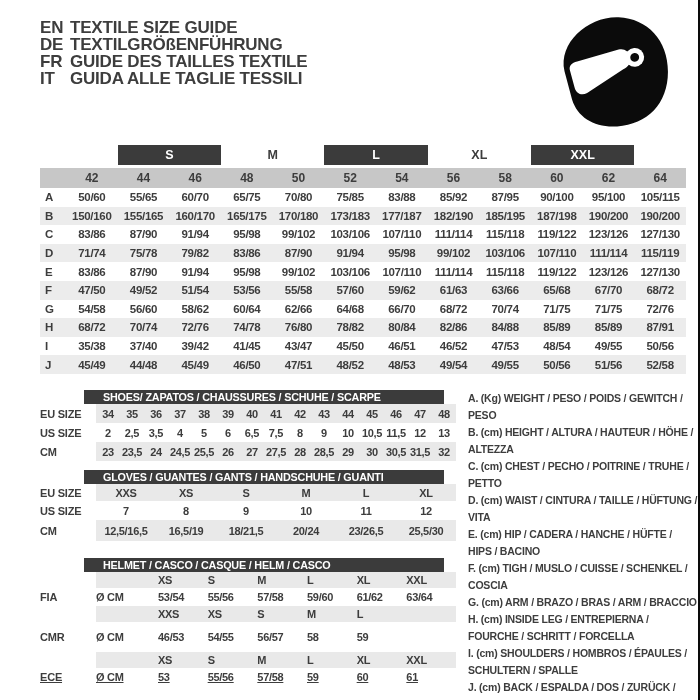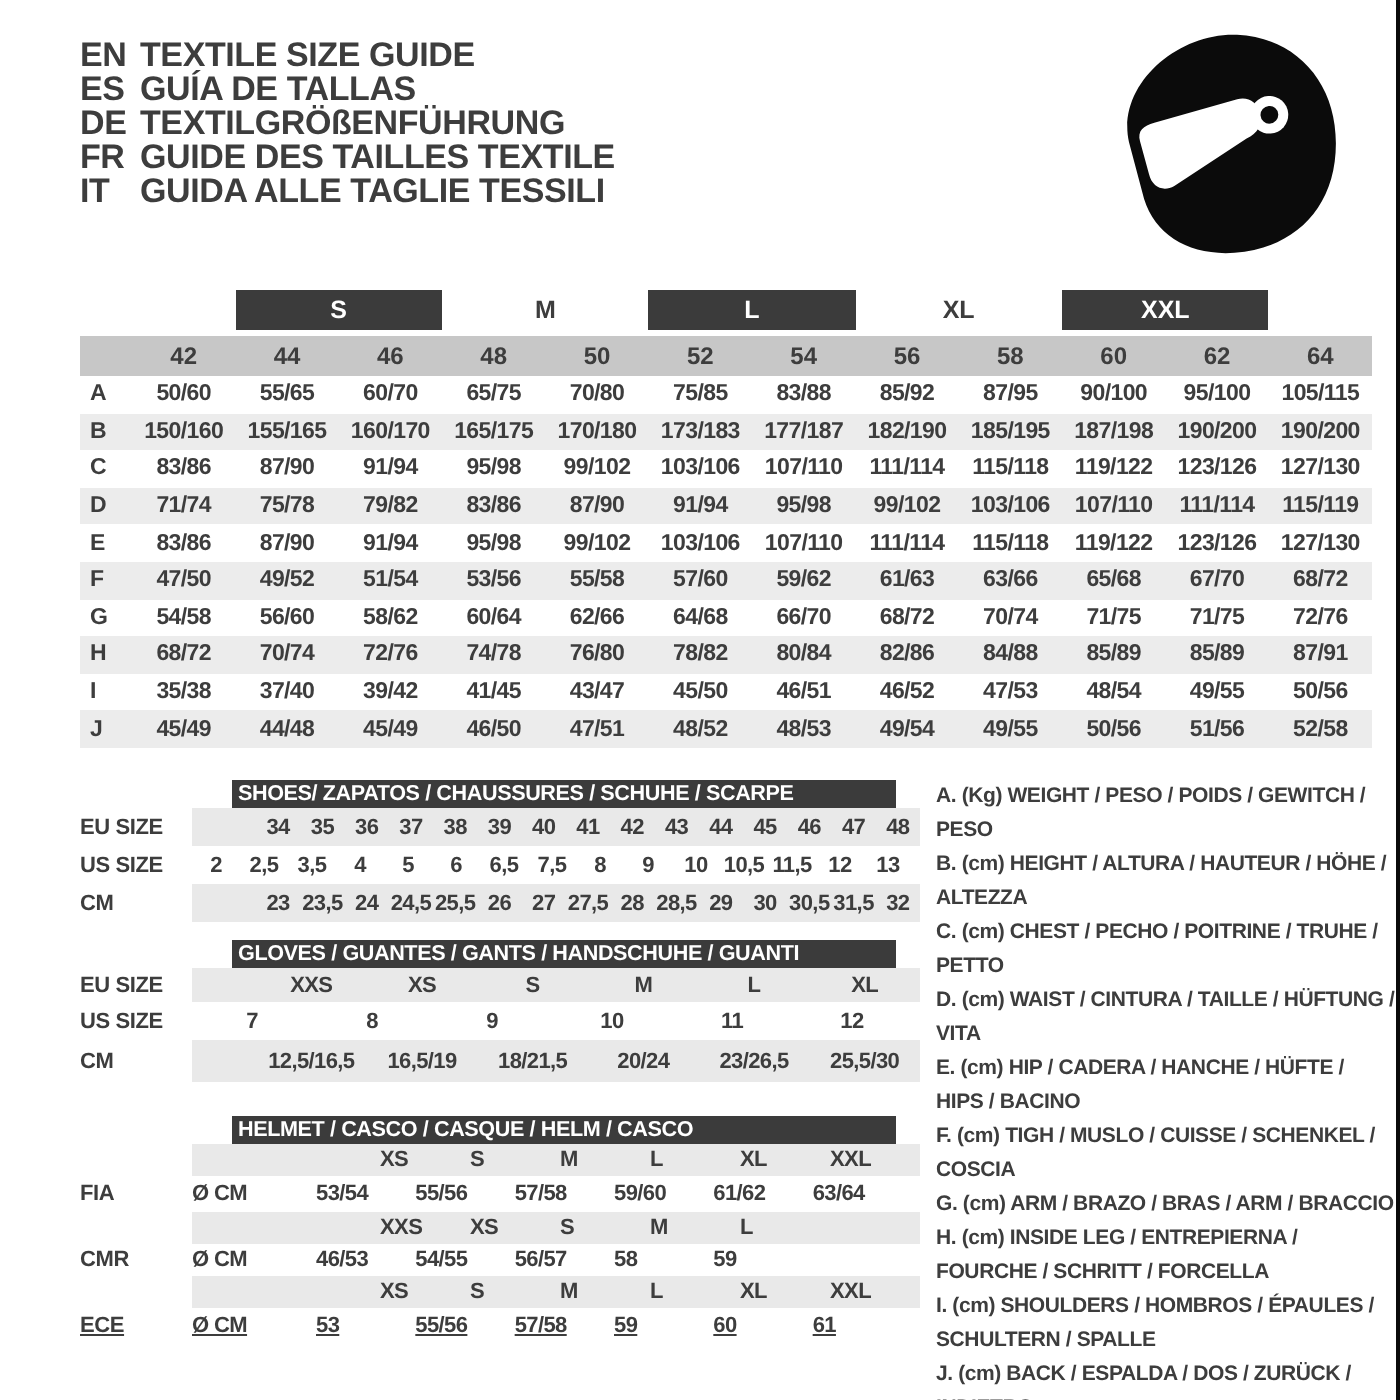--- a/index.html
+++ b/index.html
@@ -25,49 +25,45 @@
   .grp{grid-row:1;font-size:12.5px;display:flex;align-items:center;justify-content:center;height:20px;}
   .grp-dark{background:#3b3b3b;color:#fff;}
   .mt-sizes{height:20px;background:#c7c7c7;font-size:12px;}
   .mt-data{height:18.6px;font-size:11.5px;letter-spacing:-0.3px;}
   .mt-data.stripe{background:#ececec;}
   .cell{display:flex;align-items:center;justify-content:center;white-space:nowrap;}
   .letter-cell{display:flex;align-items:center;justify-content:flex-start;padding-left:5px;}
 
   
   .section{position:absolute;left:40px;width:420px;font-weight:700;}
-  .sec-header{margin-left:76px;width:332px;box-sizing:border-box;background:#3b3b3b;color:#fff;
-    font-size:10.8px;height:14px;line-height:14px;padding-left:3px;white-space:nowrap;letter-spacing:-0.2px;}
+  .sec-header{margin-left:44px;width:360px;box-sizing:border-box;background:#3b3b3b;color:#fff;
+    font-size:10.8px;height:14px;line-height:14px;padding-left:19px;white-space:nowrap;letter-spacing:-0.2px;}
   .sec-row{display:flex;align-items:stretch;}
   .sec-label{width:56px;flex:0 0 56px;font-size:11px;display:flex;align-items:center;letter-spacing:-0.2px;}
   .sec-cells{width:360px;display:grid;align-items:center;font-size:11px;letter-spacing:-0.3px;}
-  .sec-cells.gray{background:#e9e9e9;padding-left:32px;}
+  .sec-cells.gray{background:#e9e9e9;}
   .cols-15{grid-template-columns:repeat(15,1fr);}
   .cols-6{grid-template-columns:repeat(6,1fr);}
   .helm-cols{grid-template-columns:62px repeat(6,1fr);}
   .helm-cols .cell{justify-content:flex-start;}
   #shoes-section{top:390px;}
   #gloves-section{top:470px;}
   #helmet-section{top:558px;}
 
   
   .legend{position:absolute;left:468px;top:390px;width:230px;font-size:10.5px;font-weight:700;
     line-height:17px;letter-spacing:-0.2px;}
 </style>
 </head>
 <body>
 
 <div class="langs">
     <div class="lang-row">
       <div class="lang-code">EN</div>
       <div class="lang-title">TEXTILE SIZE GUIDE</div>
-    </div>
-    <div class="lang-row">
-      <div class="lang-code">ES</div>
-      <div class="lang-title">GUÍA DE TALLAS</div>
     </div>
     <div class="lang-row">
       <div class="lang-code">DE</div>
       <div class="lang-title">TEXTILGRÖßENFÜHRUNG</div>
     </div>
     <div class="lang-row">
       <div class="lang-code">FR</div>
       <div class="lang-title">GUIDE DES TAILLES TEXTILE</div>
     </div>
     <div class="lang-row">
@@ -401,21 +397,21 @@
         <div class="sec-cells helm-cols gray">
           <div class="cell"></div>
           <div class="cell">XXS</div>
           <div class="cell">XS</div>
           <div class="cell">S</div>
           <div class="cell">M</div>
           <div class="cell">L</div>
           <div class="cell"></div>
         </div>
       </div>
-      <div class="sec-row" style="height: 16px;">
+      <div class="sec-row" style="height: 30px;">
         <div class="sec-label">CMR</div>
         <div class="sec-cells helm-cols">
           <div class="cell">Ø CM</div>
           <div class="cell">46/53</div>
           <div class="cell">54/55</div>
           <div class="cell">56/57</div>
           <div class="cell">58</div>
           <div class="cell">59</div>
           <div class="cell"></div>
         </div>

